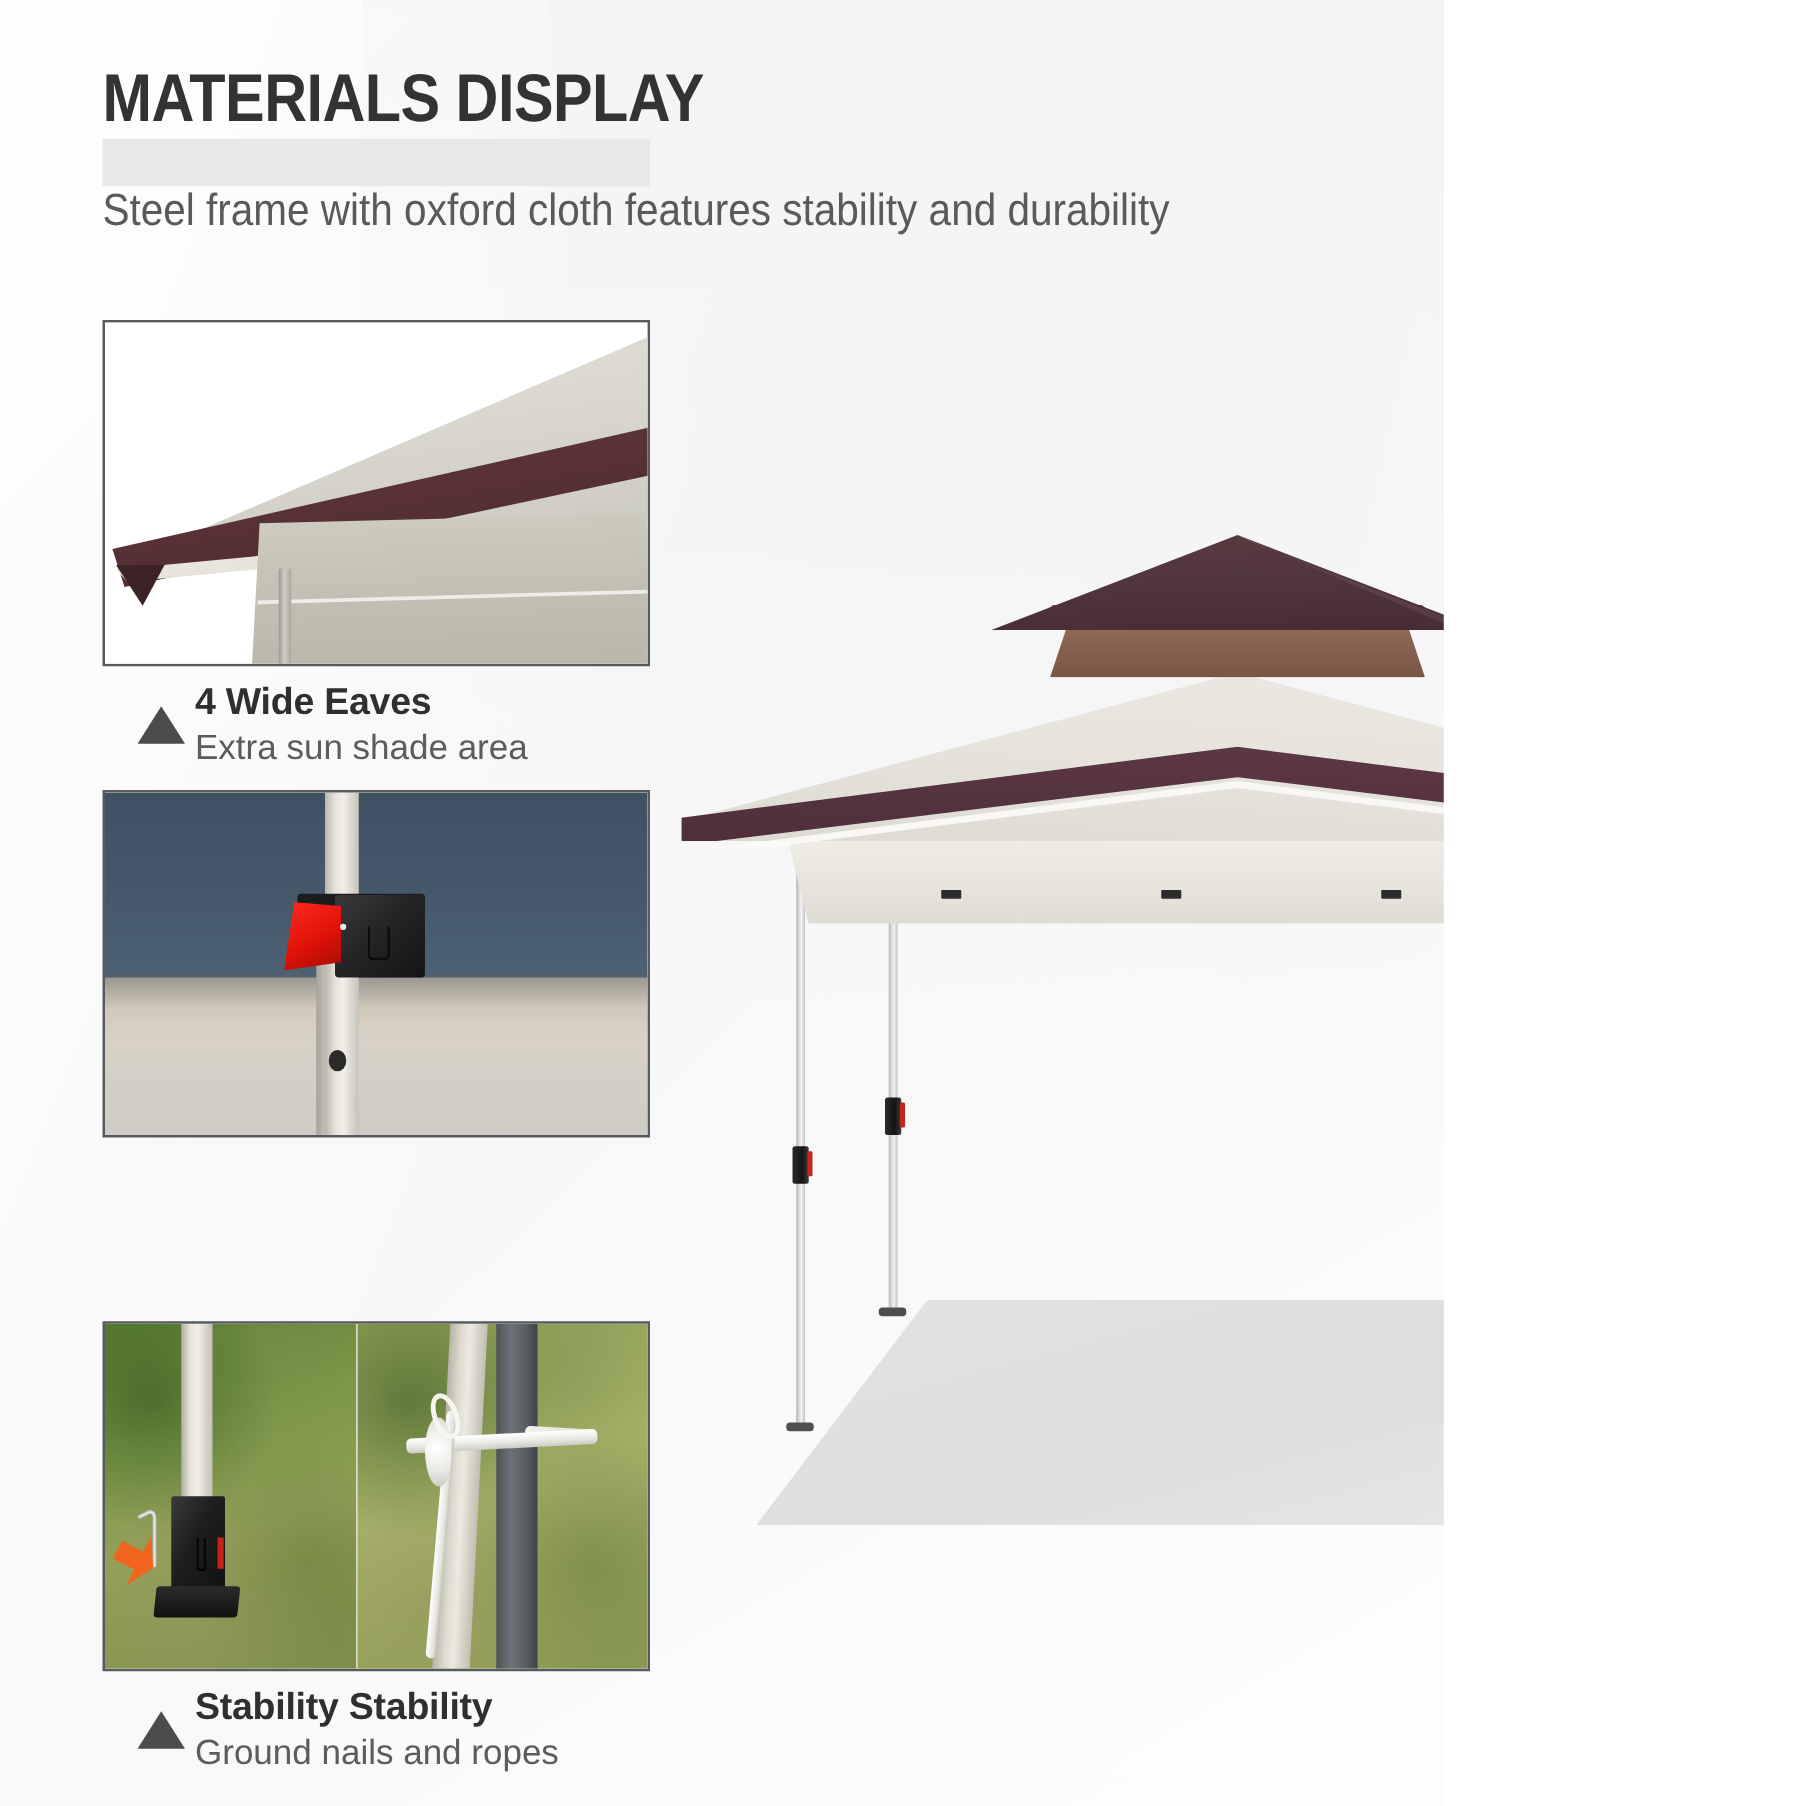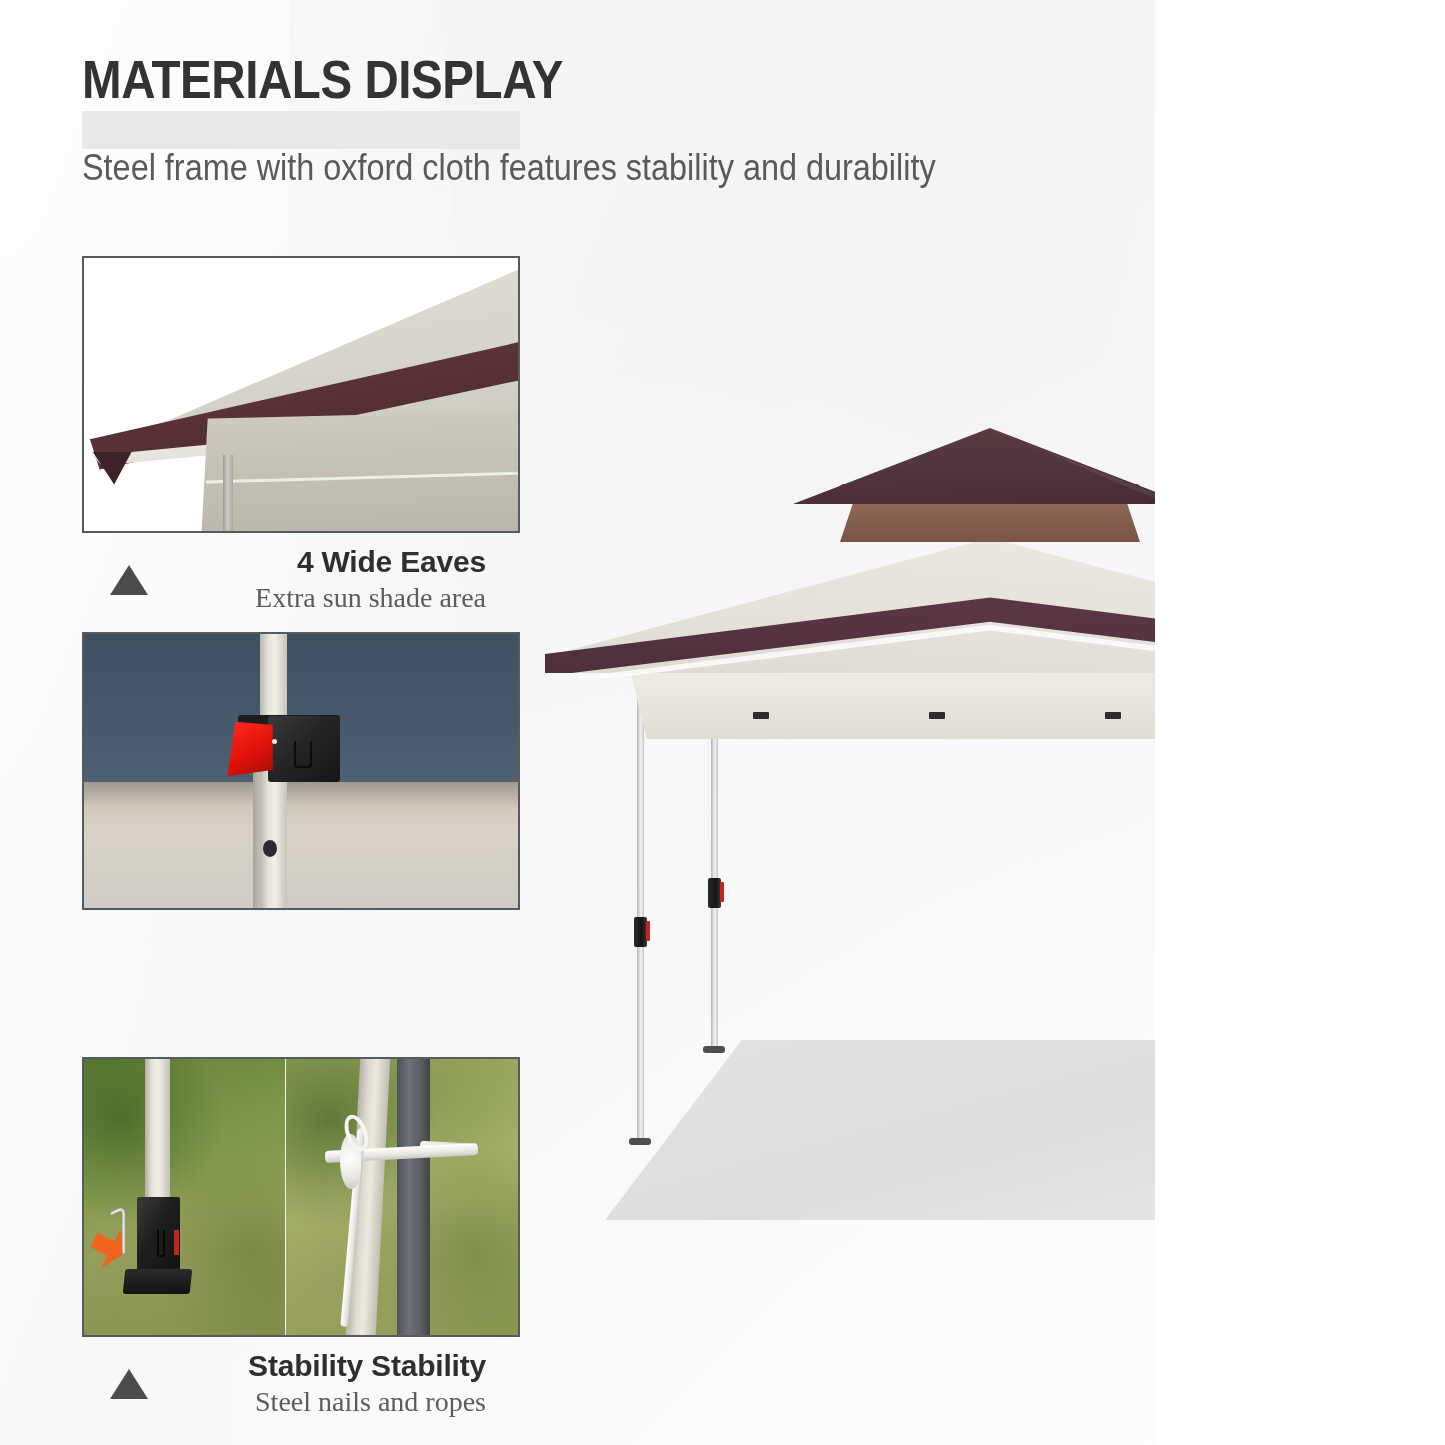--- a/index.html
+++ b/index.html
@@ -125,35 +125,35 @@
     width: 0;
     height: 0;
     margin-left: 28px;
     margin-right: 8px;
     border-left: 19px solid transparent;
     border-right: 19px solid transparent;
     border-bottom: 30px solid #4c4c4c;
   }
   .caption-text {
     flex: 1 1 auto;
-    text-align: right;
+    text-align: left;
     padding-right: 34px;
   }
   .cap-title {
     margin: 0;
     font-family: "Liberation Sans", sans-serif;
     font-size: 30px;
     font-weight: bold;
     color: #2f2f2f;
     line-height: 1.14;
     letter-spacing: -0.2px;
   }
   .cap-sub {
     margin: 2px 0 0 0;
-    font-family: Liberation Serif, serif;
+    font-family: Liberation Sans, sans-serif;
     font-size: 28px;
     font-weight: 300;
     color: #5c5c5c;
     line-height: 1.2;
   }
 
   
   .ph1 { height: 277px; background: #ffffff; }
   .ph1 .sky { position: absolute; inset: 0; background: #ffffff; }
   .ph1 .roof-top {
@@ -568,21 +568,21 @@
         <div class="rope-h"></div>
         <div class="rope-v"></div>
         <div class="rope-knot"></div>
         <div class="rope-loop"></div>
       </div>
     </div>
     <div class="caption-row">
       <span class="tri-bullet"></span>
       <div class="caption-text">
         <p class="cap-title">Stability Stability</p>
-        <p class="cap-sub">Steel nails and ropes</p>
+        <p class="cap-sub">Ground nails and ropes</p>
       </div>
     </div>
   </div>
 
   <div class="gazebo">
     <div class="gz-shadow"></div>
 
     <div class="gz-legs">
 
       <div class="leg" style="left:92px; top:262px; height:462px;"></div>

